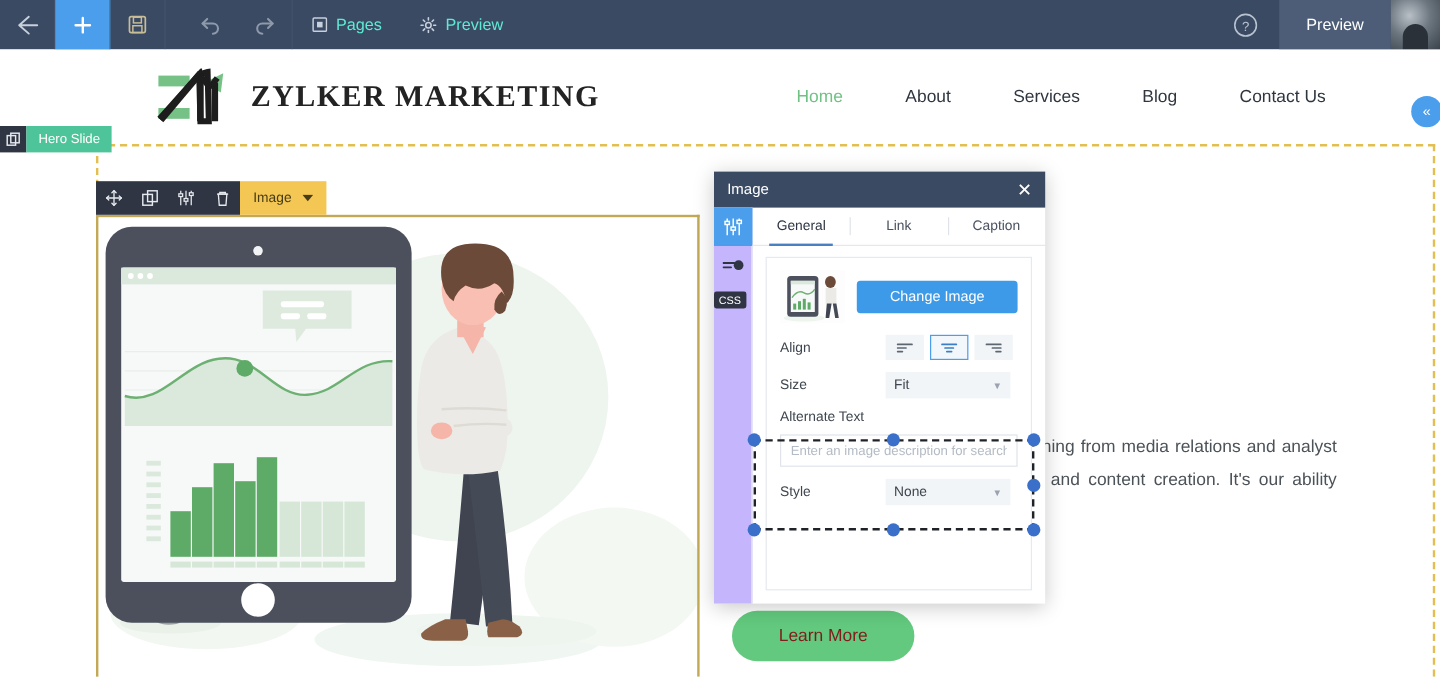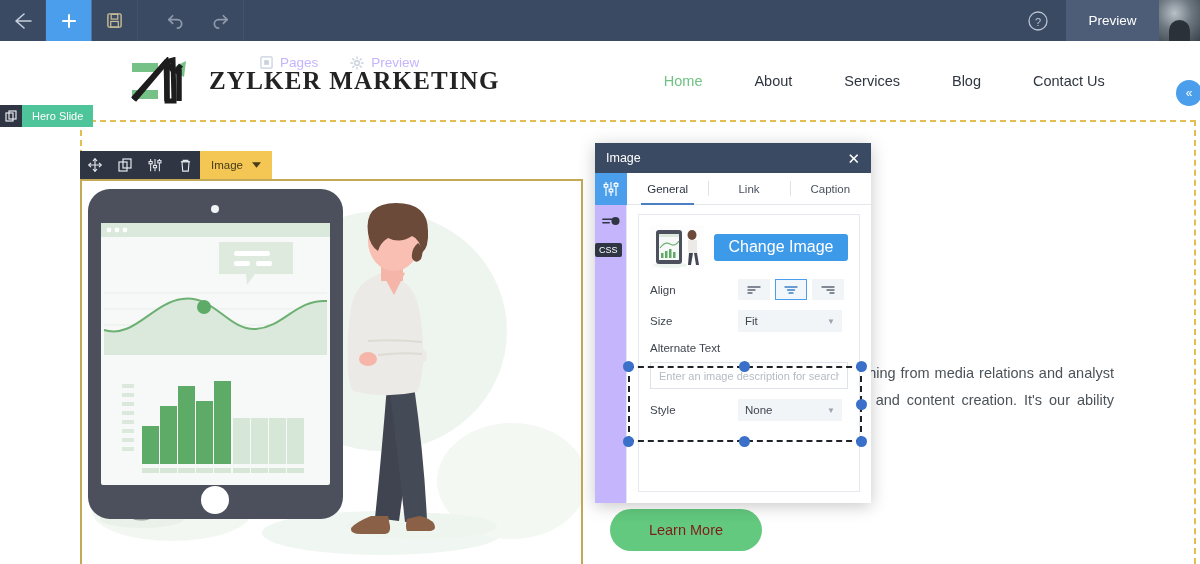--- a/index.html
+++ b/index.html
@@ -25,21 +25,21 @@
     color: #c8d0de;
     cursor: pointer;
   }
   .eb-cell.noborder { border-right: none; }
   .eb-cell.plus { background: #4a9eeb; color: #fff; }
   .eb-cell.save { color: #c9bd96; }
   .eb-spacer { width: 14px; }
   .eb-text-btn {
     display: flex; align-items: center; gap: 7px;
     padding: 0 16px; height: 41px;
-    color: #c4b5fd; font-size: 13.5px; cursor: pointer; margin-top: 42px;
+    color: #5eead4; font-size: 13.5px; cursor: pointer;
   }
   .eb-flex { flex: 1; }
   .eb-help {
     display: flex; align-items: center; justify-content: center;
     width: 56px; height: 41px; color: #c8d0de; cursor: pointer;
   }
   .eb-preview {
     display: flex; align-items: center; justify-content: center;
     width: 93px; height: 41px;
     background: #4d5d77; color: #ffffff; font-size: 13.5px;
@@ -231,21 +231,21 @@
     border: 1px solid #e6e9ee; height: 100%;
     padding: 10px 11px; display: flex; flex-direction: column; gap: 10px;
   }
   .row-img { display: flex; align-items: center; gap: 10px; }
   .thumb {
     width: 54px; height: 44px; flex: none;
     background: #fdfdfd; position: relative;
   }
   .change-btn {
     flex: 1; height: 27px; background: #3d9ae8; color: #fff; border: none;
-    border-radius: 3px; font-size: 16px; cursor: pointer;
+    border-radius: 3px; font-size: 12px; cursor: pointer;
     font-family: "Liberation Sans", sans-serif;
   }
   .frow { display: flex; align-items: center; }
   .flabel { width: 88px; font-size: 11.5px; color: #3f4characters; color: #3f464f; }
   .align-group { display: flex; gap: 5px; }
   .align-btn {
     width: 32px; height: 21px; background: #f2f5f8; border: 1px solid transparent;
     display: flex; align-items: center; justify-content: center; cursor: pointer;
   }
   .align-btn.sel { border-color: #4a9eeb; background: #f2f7fc; }

